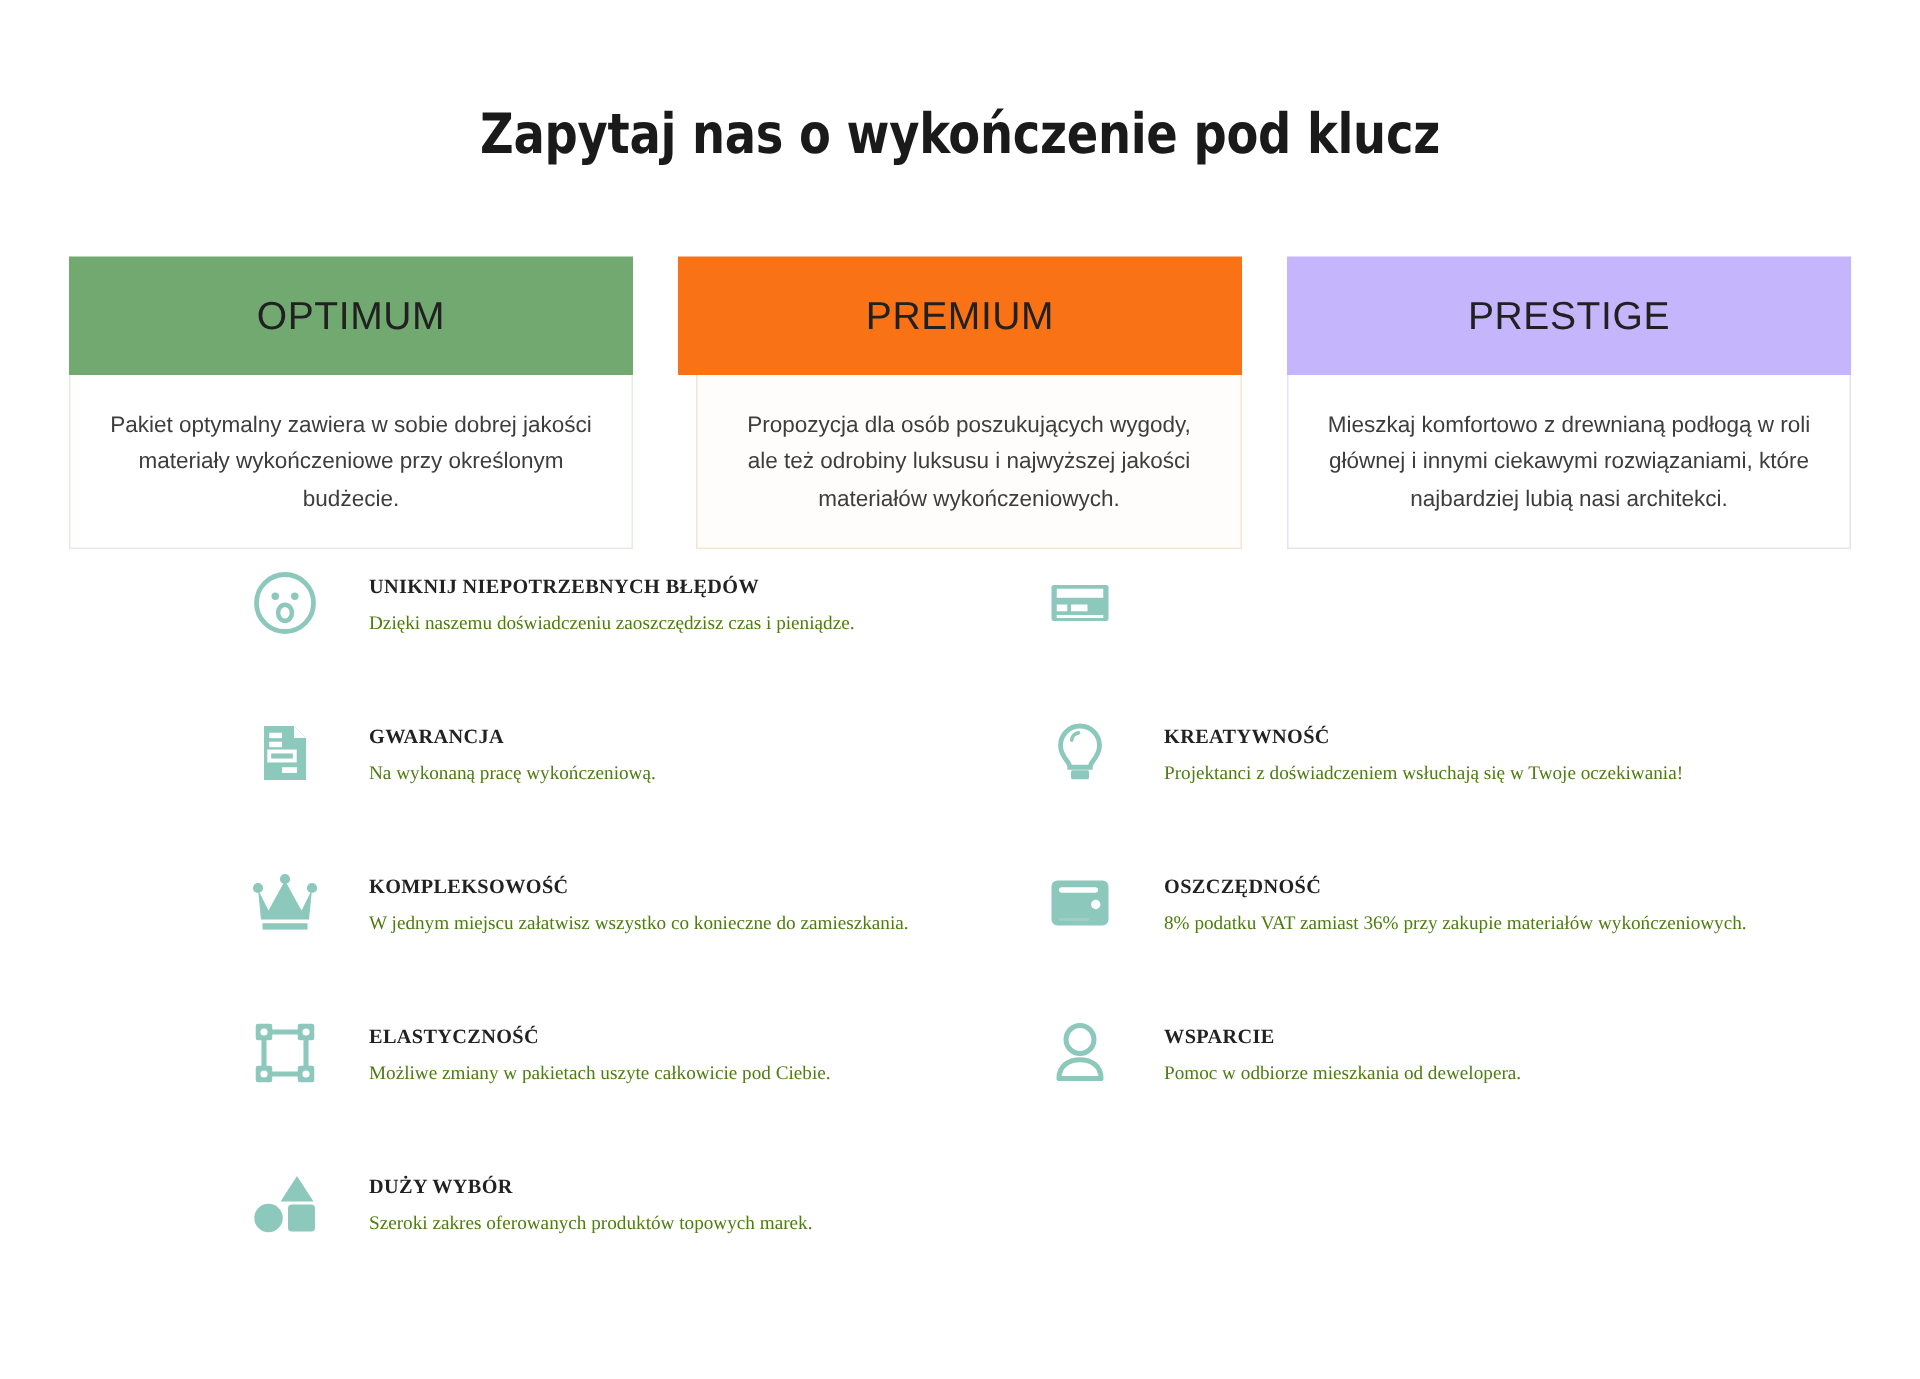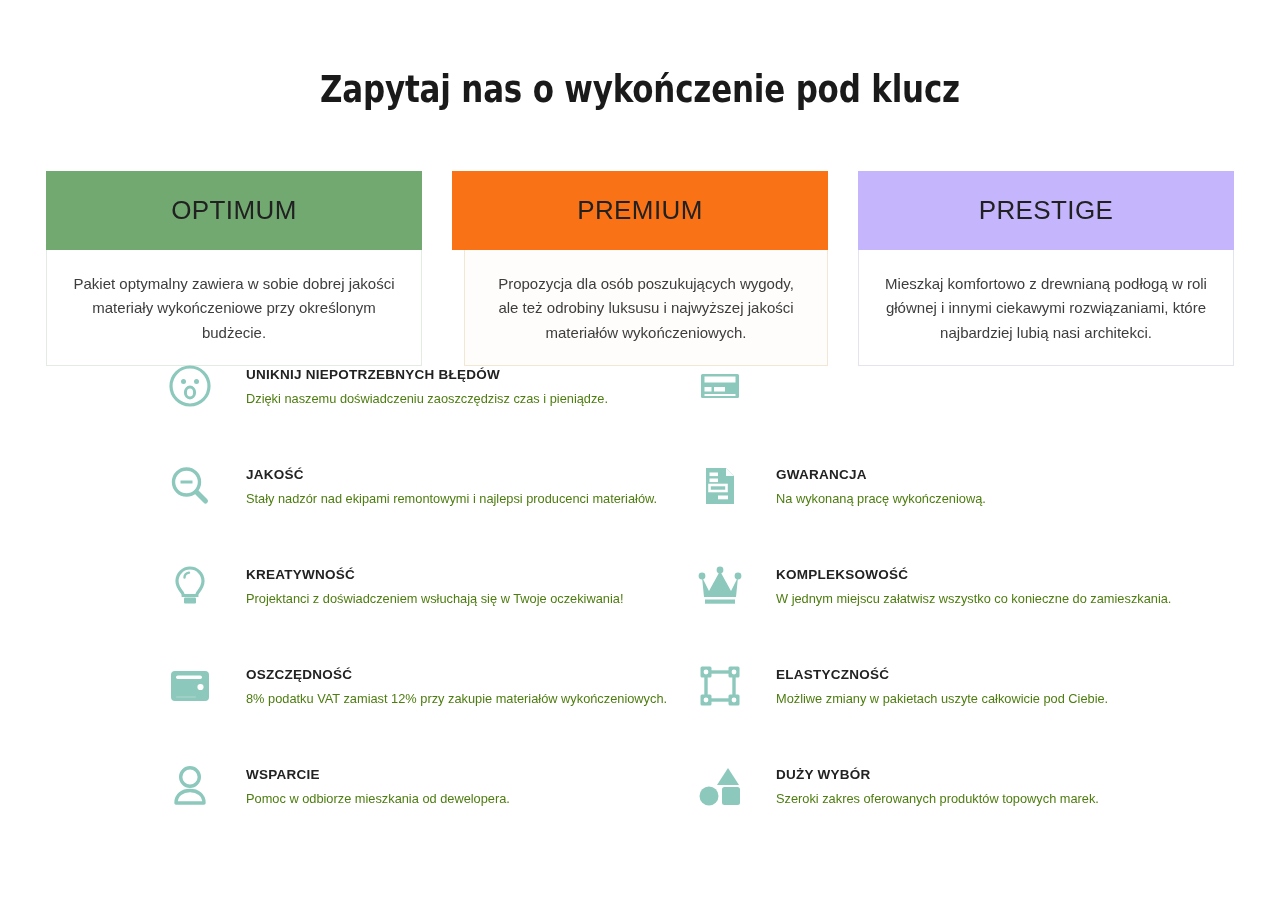--- a/index.html
+++ b/index.html
@@ -92,25 +92,26 @@
   .card-prestige .card-body {
     background: #ffffff;
     border: 1px solid #e4e4ee;
     border-top: none;
   }
 
   
   .features {
     position: absolute;
     left: 150px;
-    top: 356px;
+    top: 372px;
     width: 1060px;
     display: grid;
     grid-template-columns: 530px 530px;
     grid-auto-rows: 100px;
+    font-family: Liberation Serif, serif;
   }
 
   .feature {
     display: flex;
     align-items: flex-start;
     gap: 16px;
   }
 
   .feature-icon {
     width: 80px;
@@ -187,33 +188,20 @@
         <svg width="46" height="46" viewBox="0 0 46 46">
           <rect x="4" y="11" width="38" height="24" rx="1.5" fill="#8cc8bc"></rect>
           <rect x="7.5" y="13.5" width="31" height="6" fill="#ffffff"></rect>
           <rect x="7.5" y="24" width="7" height="4.5" fill="#ffffff"></rect>
           <rect x="17" y="24" width="11" height="4.5" fill="#ffffff"></rect>
           <rect x="7.5" y="31" width="31" height="2" fill="#ffffff"></rect>
         </svg>
       </div>
     </div>
 
-    <div class="feature">
-      <div class="feature-icon">
-        <svg width="46" height="46" viewBox="0 0 46 46">
-          <circle cx="19.5" cy="19" r="13" fill="none" stroke="#8cc8bc" stroke-width="3.4"></circle>
-          <line x1="13.5" y1="19" x2="25.5" y2="19" stroke="#8cc8bc" stroke-width="3"></line>
-          <line x1="29.5" y1="29" x2="38.5" y2="38" stroke="#8cc8bc" stroke-width="5" stroke-linecap="round"></line>
-        </svg>
-      </div>
-      <div class="feature-text">
-        <div class="feature-title">JAKOŚĆ</div>
-        <div class="feature-desc">Stały nadzór nad ekipami remontowymi i najlepsi producenci materiałów.</div>
-      </div>
-    </div>
 
     <div class="feature">
       <div class="feature-icon">
         <svg width="46" height="46" viewBox="0 0 46 46">
           <path d="M9 5 H29 L37 13 V41 H9 Z" fill="#8cc8bc"></path>
           <path d="M29 5 L37 13 H29 Z" fill="#ffffff" opacity="0.95"></path>
           <rect x="12.5" y="9.5" width="8.5" height="3.6" fill="#ffffff"></rect>
           <rect x="12.5" y="15.5" width="8.5" height="3.6" fill="#ffffff"></rect>
           <rect x="12.5" y="22" width="17" height="6" fill="none" stroke="#ffffff" stroke-width="2.6"></rect>
           <rect x="21" y="32.5" width="10" height="3.8" fill="#ffffff"></rect>
@@ -259,21 +247,21 @@
       <div class="feature-icon">
         <svg width="46" height="46" viewBox="0 0 46 46">
           <rect x="4" y="8" width="38" height="30" rx="4" fill="#8cc8bc"></rect>
           <rect x="9" y="12.5" width="26" height="3.6" rx="1.8" fill="#ffffff"></rect>
           <rect x="9" y="33" width="20" height="2" rx="1" fill="#9fd0c6"></rect>
           <circle cx="33.5" cy="24" r="3.1" fill="#ffffff"></circle>
         </svg>
       </div>
       <div class="feature-text">
         <div class="feature-title">OSZCZĘDNOŚĆ</div>
-        <div class="feature-desc">8% podatku VAT zamiast 12% przy zakupie materiałów wykończeniowych.</div>
+        <div class="feature-desc">8% podatku VAT zamiast 36% przy zakupie materiałów wykończeniowych.</div>
       </div>
     </div>
 
     <div class="feature">
       <div class="feature-icon">
         <svg width="46" height="46" viewBox="0 0 46 46">
           <line x1="12" y1="9" x2="34" y2="9" stroke="#8cc8bc" stroke-width="3.4"></line>
           <line x1="12" y1="37" x2="34" y2="37" stroke="#8cc8bc" stroke-width="3.4"></line>
           <line x1="9" y1="12" x2="9" y2="34" stroke="#8cc8bc" stroke-width="3.4"></line>
           <line x1="37" y1="12" x2="37" y2="34" stroke="#8cc8bc" stroke-width="3.4"></line>

